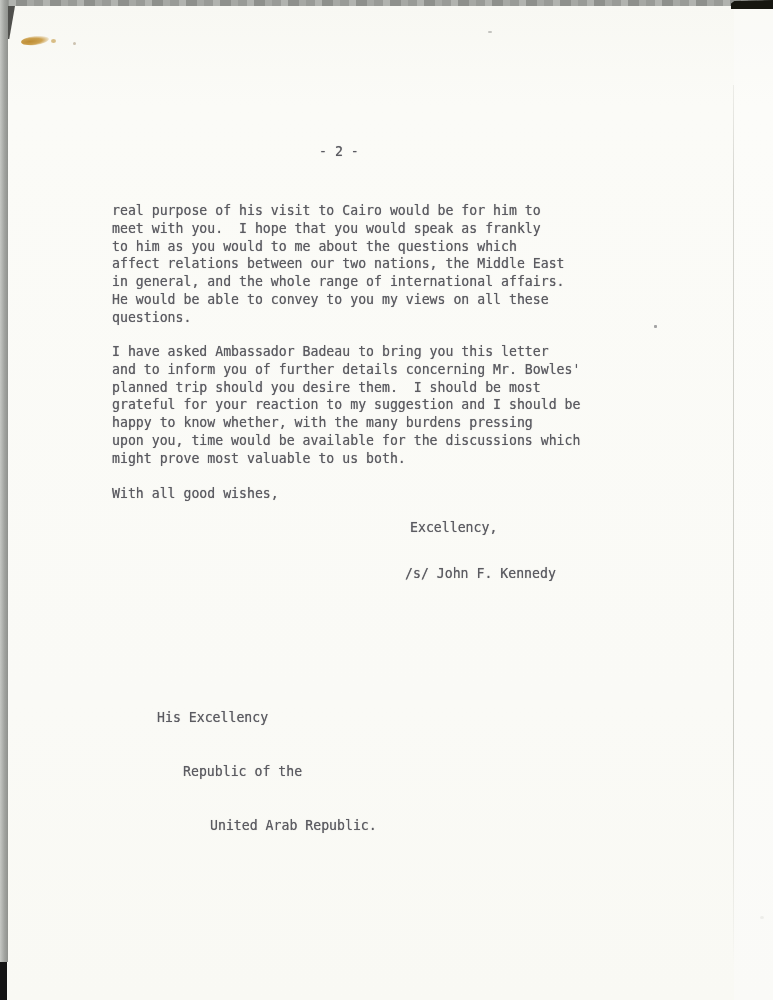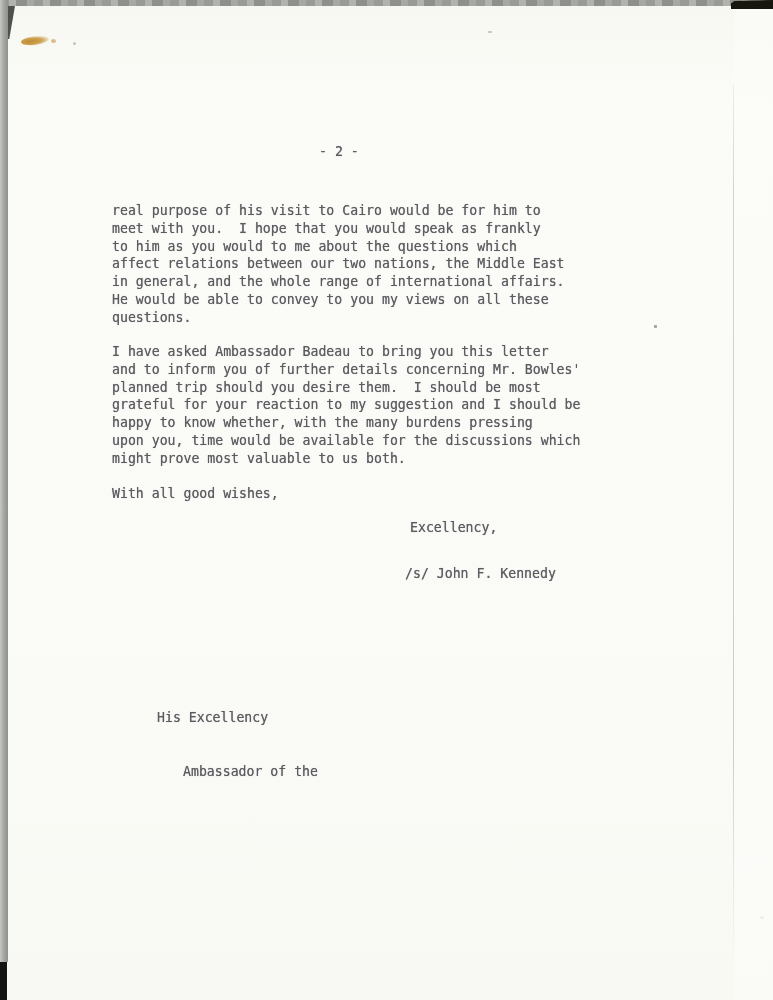--- a/index.html
+++ b/index.html
@@ -127,21 +127,22 @@
 questions.</div>
 
     <div class="tw wishes">With all good wishes,</div>
 
     <div class="tw sincerely">Excellency,</div>
 
     <div class="tw signature">/s/ John F. Kennedy</div>
 
     <div class="tw recipient">
       <div class="rline">His Excellency</div>
-      <div class="rline">Ambassador of the</div>
+      <div class="rline">Republic of the</div>
+      <div class="rline">United Arab Republic.</div>
     </div>
 
   </div>
 
   <div class="edge-top"></div>
   <div class="edge-left"></div>
   <div class="edge-left-black"></div>
   <div class="corner-black-tr"></div>
 
 </div>

